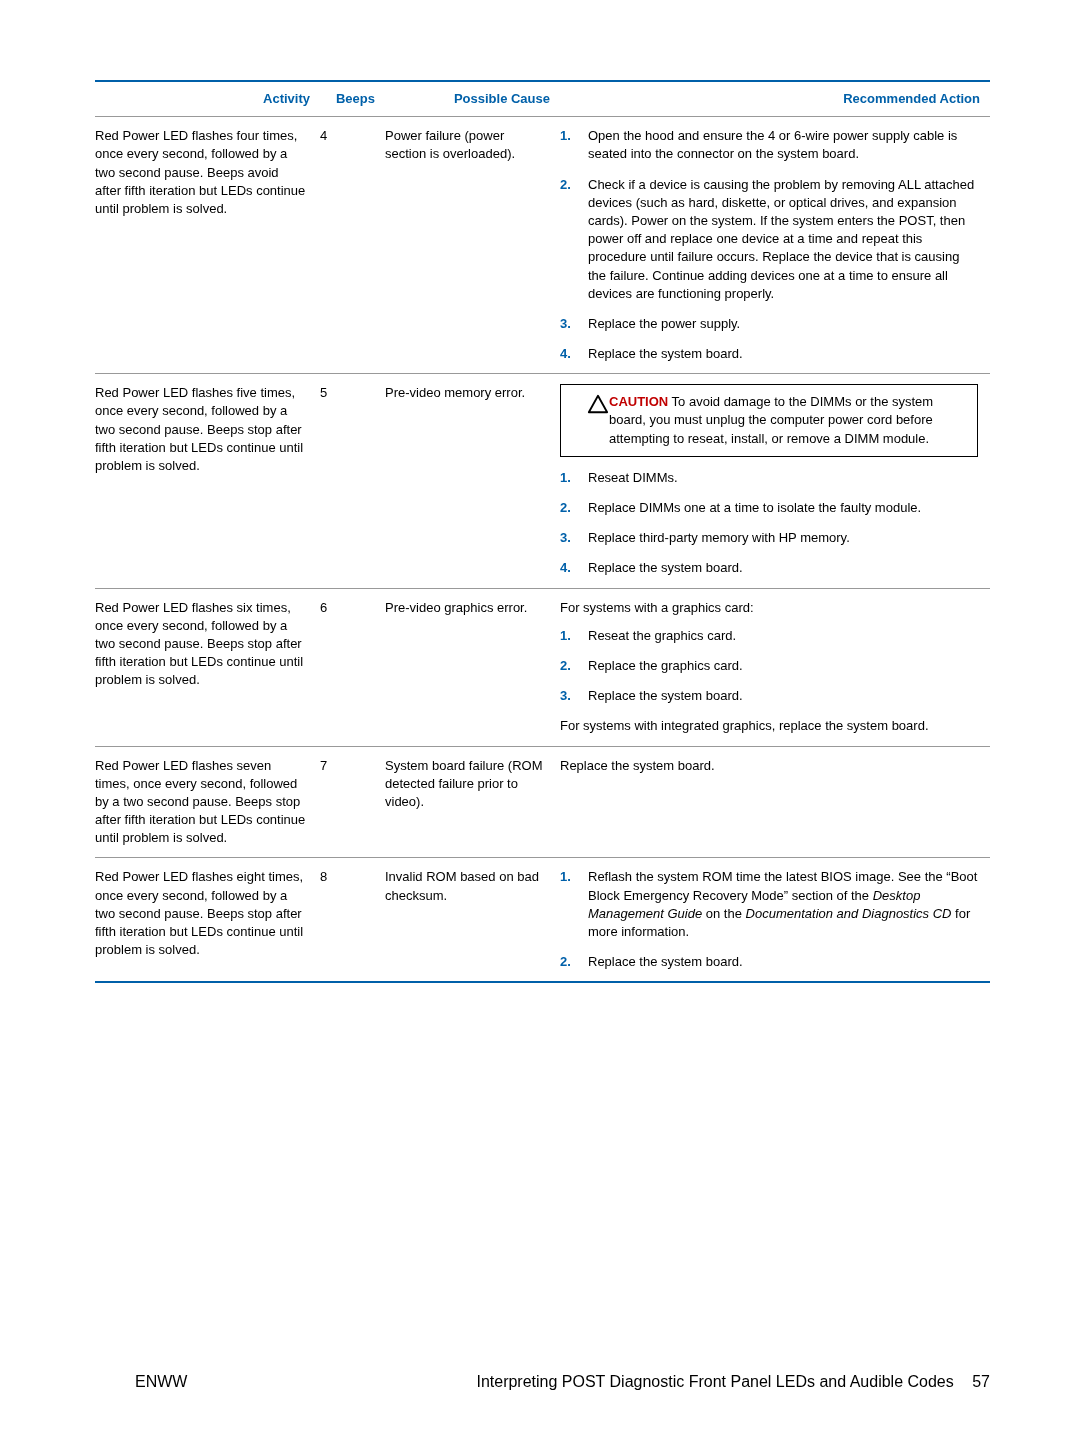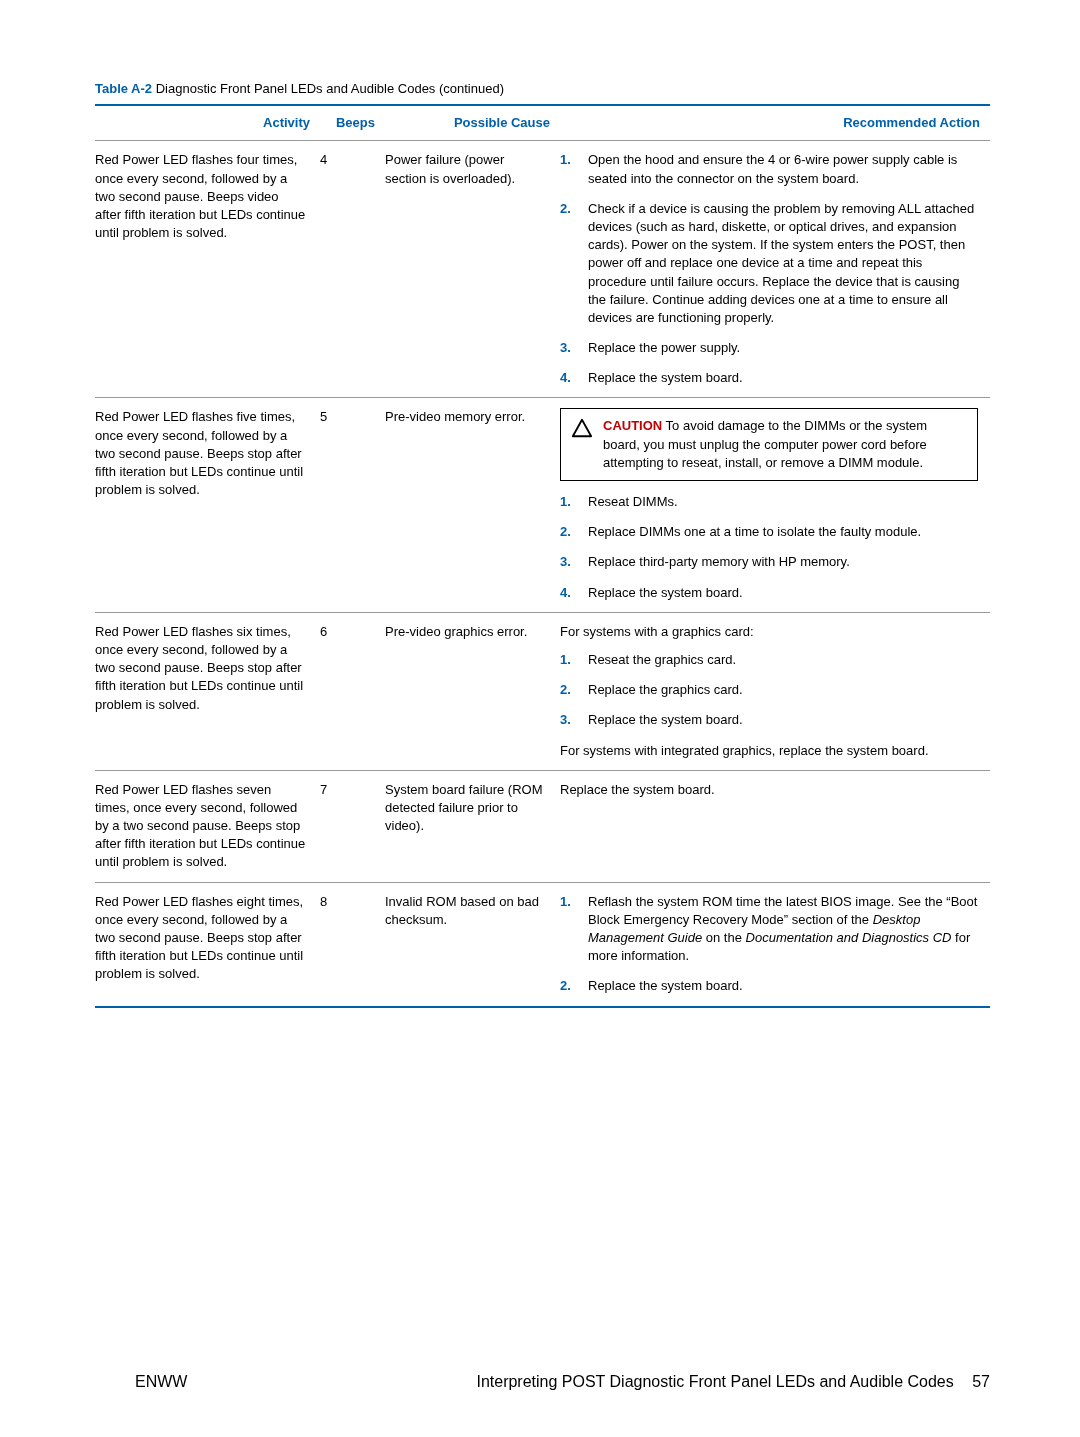--- a/index.html
+++ b/index.html
@@ -50,22 +50,21 @@
   .col-beeps { width: 65px; }
   .col-cause { width: 175px; }
   .col-action { }
   ol.actions { list-style: none; padding: 0; margin: 0; }
   ol.actions > li { display: flex; gap: 14px; margin-bottom: 12px; }
   ol.actions > li:last-child { margin-bottom: 0; }
   ol.actions .num { color: #0060a9; font-weight: bold; min-width: 14px; }
   .caution-box {
     border: 1px solid #000;
     display: flex;
-    gap: 10px;
-    padding: 8px 10px;
+    padding: 8px 26px;
     margin-bottom: 12px;
   }
   .caution-icon {
     width: 22px; height: 22px; flex: 0 0 22px;
   }
   .caution-icon svg { width: 22px; height: 22px; display:block; }
   .caution-label { color: #c00000; font-weight: bold; }
   .plain-action { margin-bottom: 10px; }
   .footer {
     position: absolute;
@@ -80,36 +79,33 @@
   }
   .footer .left { }
   .footer .right { }
   .footer .pnum { margin-left: 14px; }
   .italic { font-style: italic; }
 </style>
 </head>
 <body>
 
 <div class="page">
-  <div class="table-caption">
-    <span class="tnum">Table A-2</span><span>  Diagnostic Front Panel LEDs and Audible Codes (continued)</span>
-  </div>
 
   <table class="diag-table">
     <thead>
       <tr>
         <th class="col-activity">Activity</th>
         <th class="col-beeps">Beeps</th>
         <th class="col-cause">Possible Cause</th>
         <th class="col-action">Recommended Action</th>
       </tr>
     </thead>
     <tbody id="tbody">
         <tr>
-          <td class="col-activity">Red Power LED flashes four times, once every second, followed by a two second pause. Beeps video after fifth iteration but LEDs continue until problem is solved.</td>
+          <td class="col-activity">Red Power LED flashes four times, once every second, followed by a two second pause. Beeps avoid after fifth iteration but LEDs continue until problem is solved.</td>
           <td class="col-beeps">4</td>
           <td class="col-cause">Power failure (power section is overloaded).</td>
           <td class="col-action">
             <ol class="actions">
               <li>
                 <span class="num">1.</span>
                 <span>Open the hood and ensure the 4 or 6-wire power supply cable is seated into the connector on the system board.</span>
               </li>
               <li>
                 <span class="num">2.</span>

